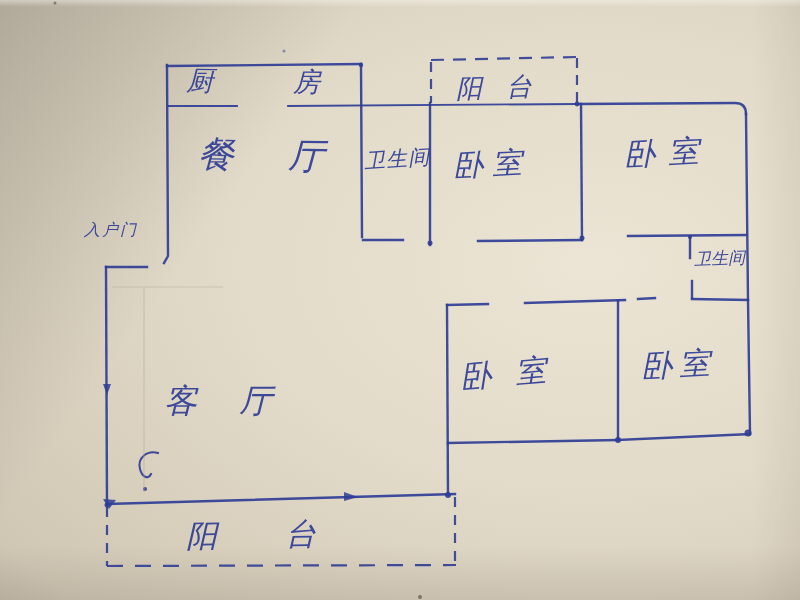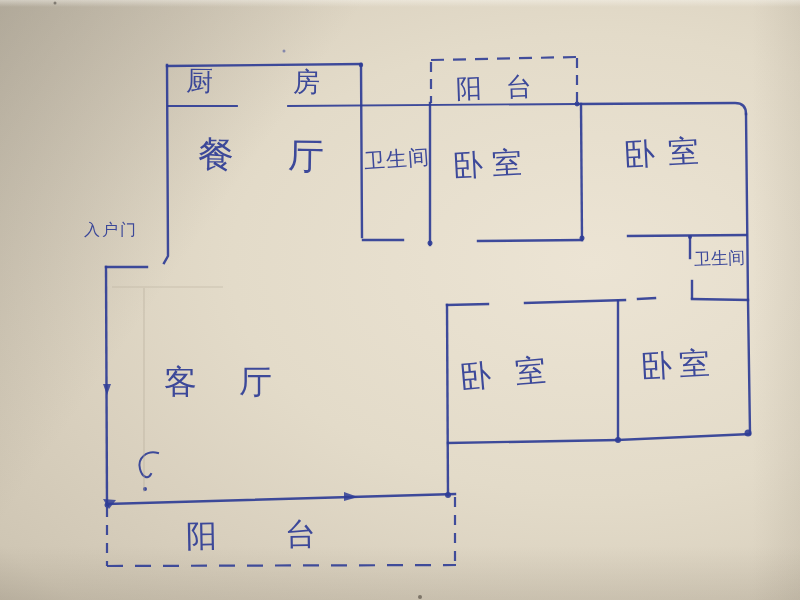--- a/index.html
+++ b/index.html
@@ -9,41 +9,42 @@
   }
   
   .paper{
     position:absolute;inset:0;
     background:
       linear-gradient(180deg, rgba(250,248,242,.45) 0px, rgba(250,248,242,0) 7px),
       linear-gradient(125deg, rgba(125,119,108,.38) 0%, rgba(125,119,108,0) 30%),
       linear-gradient(0deg, rgba(110,100,84,.16) 0%, rgba(110,100,84,0) 9%),
       linear-gradient(270deg, rgba(110,100,84,.10) 0%, rgba(110,100,84,0) 6%),
       radial-gradient(100% 85% at 74% 44%, var(--paper_light) 0%, #e3dbc9 45%, var(--paper) 72%, #cfc6b4 92%, #c4bbaa 100%);
+    font-style: italic;
   }
   svg.plan{position:absolute;inset:0;}
   .w{stroke:var(--ink);stroke-width:2.4;fill:none;stroke-linecap:square;opacity:.92;}
   .thin{stroke-width:1.8;}
   .d{stroke:var(--ink);stroke-width:2.2;fill:none;stroke-linecap:butt;opacity:.9;}
   .pencil{stroke:var(--pencil);stroke-width:1.2;opacity:.5;}
   .blob{fill:var(--ink);opacity:.9;}
   .arrow{fill:var(--ink);opacity:.85;}
   .lbl{
     position:absolute;color:var(--ink);line-height:1;white-space:nowrap;
     font-family:"DejaVu Sans",sans-serif;opacity:.92;
   }
   .lbl-kitchen       {left:186px;top:68px; font-size:27px;letter-spacing:80px;transform:rotate(.5deg);}
   .lbl-dining        {left:198px;top:138px;font-size:36px;letter-spacing:54px;transform:rotate(1deg);}
   .lbl-balcony-top   {left:456px;top:74px; font-size:26px;letter-spacing:24px;transform:rotate(-2deg);}
   .lbl-bath-top      {left:364px;top:149px;font-size:21px;letter-spacing:1px; transform:rotate(-4deg);}
   .lbl-bed-tm        {left:453px;top:149px;font-size:30px;letter-spacing:9px; transform:rotate(-3deg);}
   .lbl-bed-tr        {left:624px;top:137px;font-size:31px;letter-spacing:13px;transform:rotate(-3deg);}
   .lbl-bath-right    {left:694px;top:250px;font-size:17px;letter-spacing:0;   transform:rotate(-2deg);}
   .lbl-entrance      {left:84px; top:222px;font-size:16px;letter-spacing:2px;}
-  .lbl-living        {left:164px;top:365px;font-size:33px;letter-spacing:42px;}
+  .lbl-living        {left:164px;top:384px;font-size:33px;letter-spacing:42px;}
   .lbl-bed-bl        {left:460px;top:357px;font-size:31px;letter-spacing:24px;transform:rotate(-5deg);}
   .lbl-bed-br        {left:641px;top:349px;font-size:31px;letter-spacing:7px; transform:rotate(-3deg);}
   .lbl-balcony-bottom{left:186px;top:519px;font-size:31px;letter-spacing:68px;transform:rotate(-1deg);}
 </style>
 </head>
 <body>
 
 <div class="paper">
 
   <svg class="plan" width="800" height="600" viewBox="0 0 800 600">

